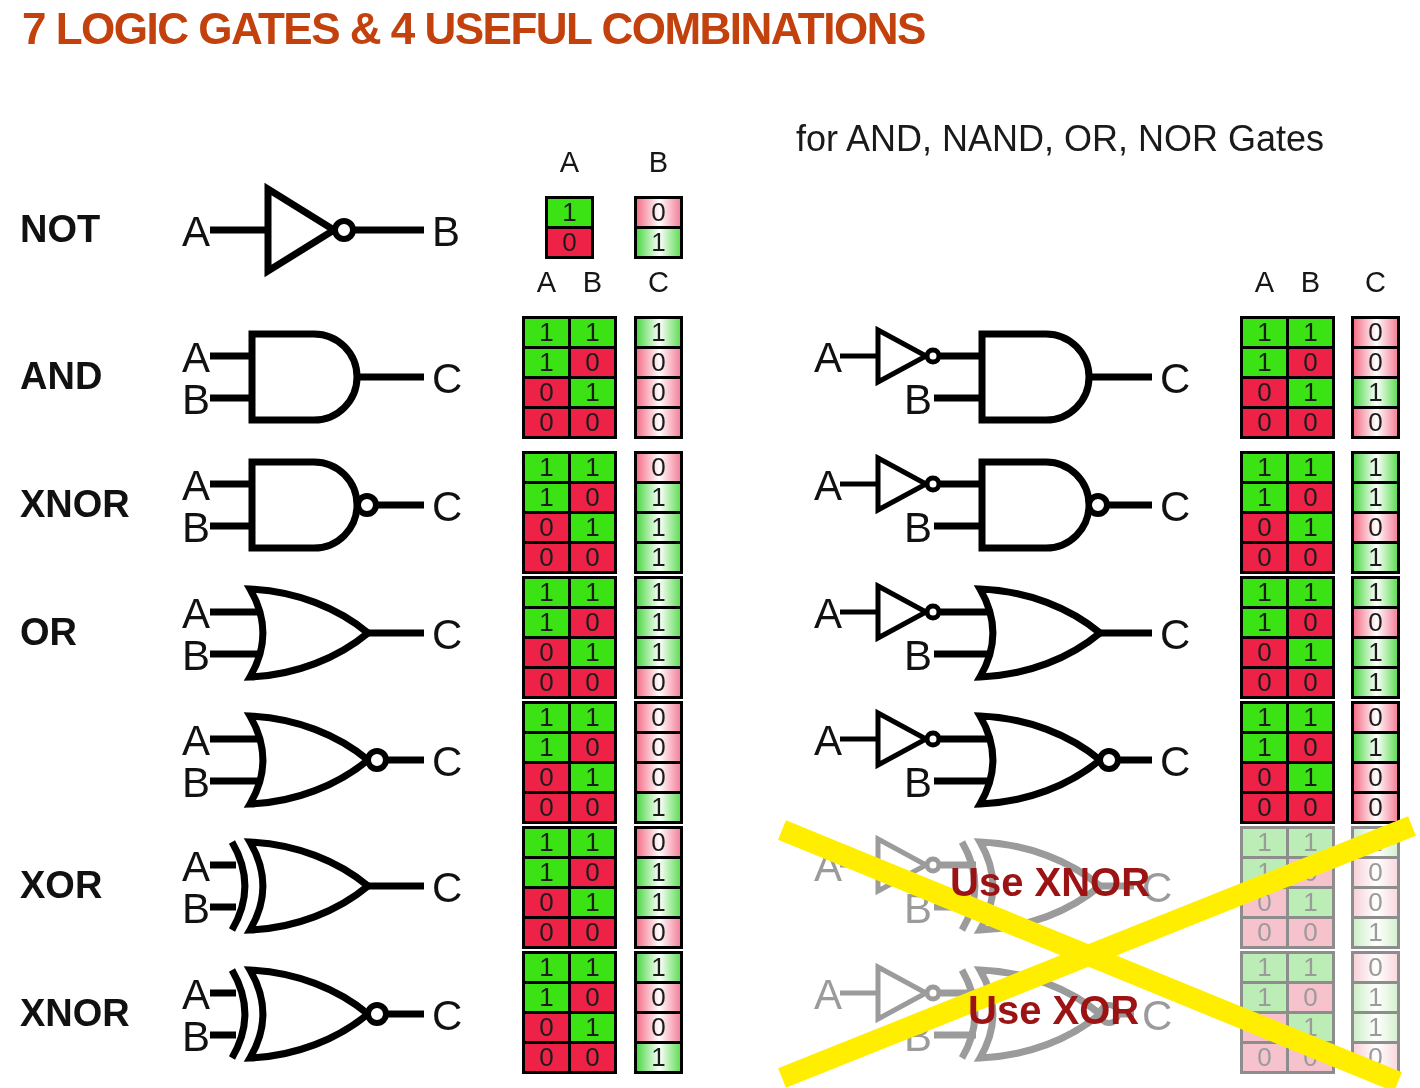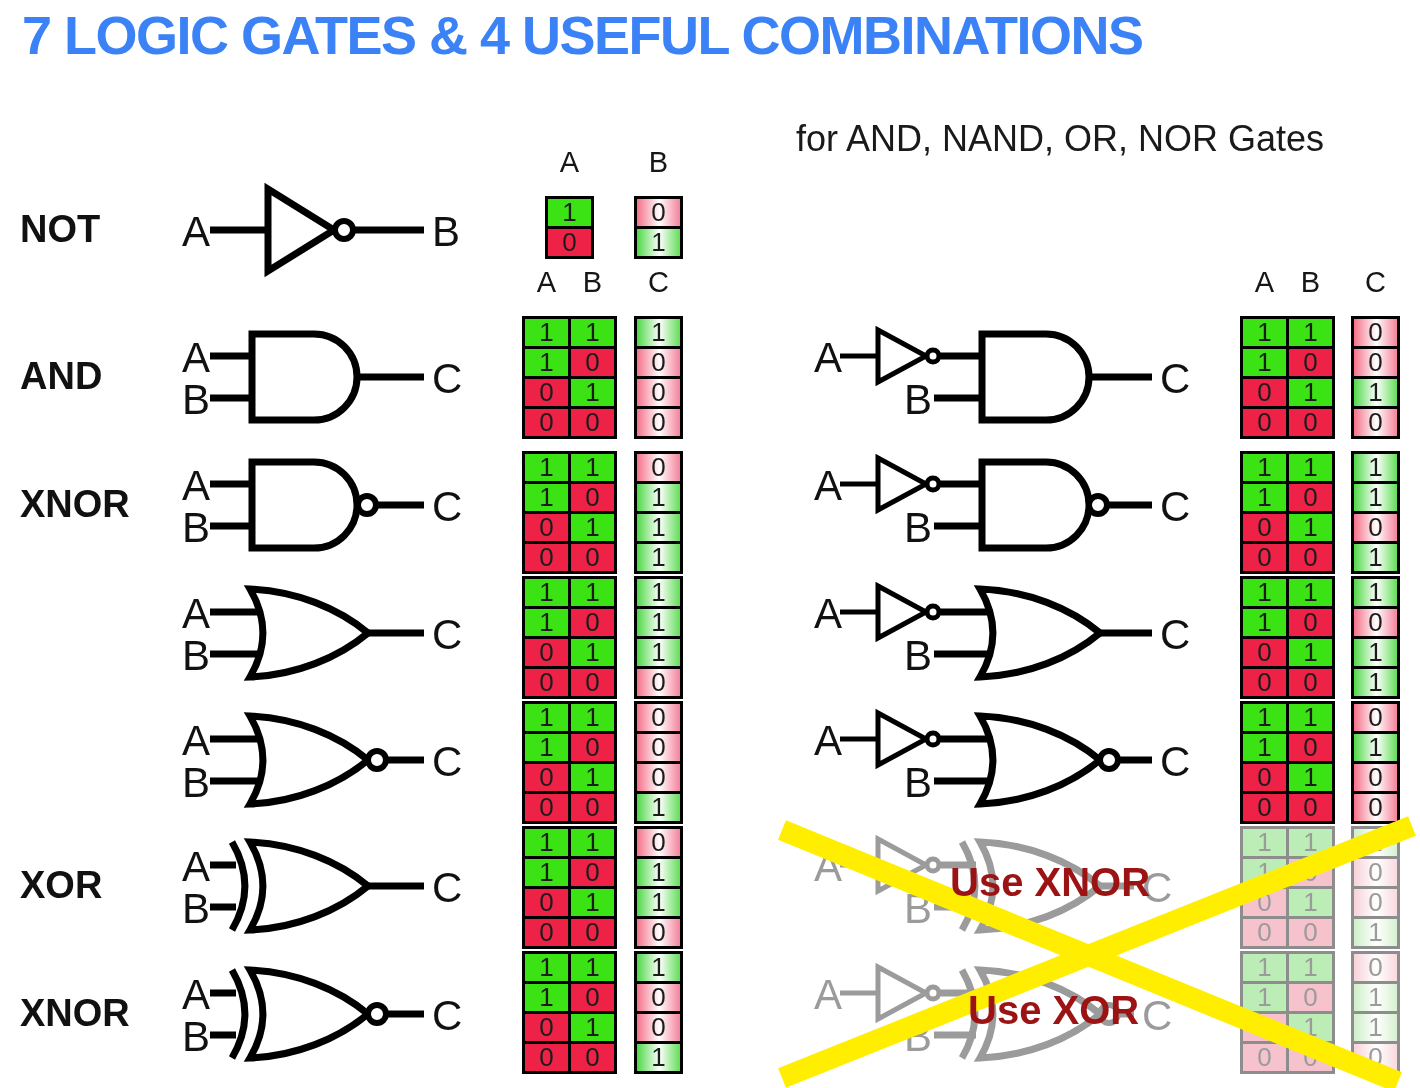--- a/index.html
+++ b/index.html
@@ -1,20 +1,20 @@
 <!DOCTYPE html>
 <html><head>
 <meta charset="utf-8">
 <style>
   html,body{margin:0;padding:0;background:#fff;}
   #canvas{position:relative;width:1420px;height:1088px;background:#fff;overflow:hidden;
           font-family:"Liberation Sans",sans-serif;color:#111;}
   .abs{position:absolute;}
-  #title{left:22px;top:4px;width:1392px;font-size:54px;font-weight:bold;letter-spacing:-1.5px;
-         white-space:nowrap;color:#3b82f6;}
+  #title{left:22px;top:4px;width:1392px;font-size:44px;font-weight:bold;letter-spacing:-1.5px;
+         white-space:nowrap;color:#c2410c;}
   .subtitle{font-size:36px;color:#1a1a1a;text-align:center;}
   #subtitle-left{left:80px;top:120px;width:430px;}
   #subtitle-right{left:760px;top:116px;width:600px;line-height:45px;}
   .gate-label{left:20px;width:150px;font-size:38px;font-weight:bold;line-height:48px;color:#111;}
   .hdr{font-size:29px;text-align:center;width:49px;color:#161616;}
   .ttable{position:absolute;display:grid;gap:3px;padding:3px;background:#000;}
   .ttable.two{grid-template-columns:43px 43px;}
   .ttable.one{grid-template-columns:43px;}
   .ttable.faded{background:#8d8d8d;}
   .cell{height:27px;display:flex;align-items:center;justify-content:center;
@@ -45,20 +45,21 @@
 <div id="canvas">
 
   <div id="title" class="abs">7 LOGIC GATES &amp; 4 USEFUL COMBINATIONS</div>
   <div id="subtitle-right" class="abs subtitle">
     <div>for AND, NAND, OR, NOR Gates</div>
   </div>
 
   <div class="abs gate-label" style="top:205px">NOT</div>
   <div class="abs gate-label" style="top:352px">AND</div>
   <div class="abs gate-label" style="top:480px">XNOR</div>
+  <div class="abs gate-label" style="top:608px">OR</div>
   <div class="abs gate-label" style="top:989px">XNOR</div>
   <div class="abs gate-label" style="top:861px">XOR</div>
 
   <svg class="abs gatesvg" style="left:172px;top:165px" width="300" height="130" viewBox="0 0 300 130">
     <text x="10" y="66" dominant-baseline="central">A</text>
     <line x1="38" y1="65" x2="96" y2="65"></line>
     <path class="fillw" d="M96,24 L96,106 L162,65 Z"></path>
     <circle cx="172" cy="65" r="9"></circle>
     <line x1="182" y1="65" x2="252" y2="65"></line>
     <text x="260" y="66" dominant-baseline="central">B</text>

